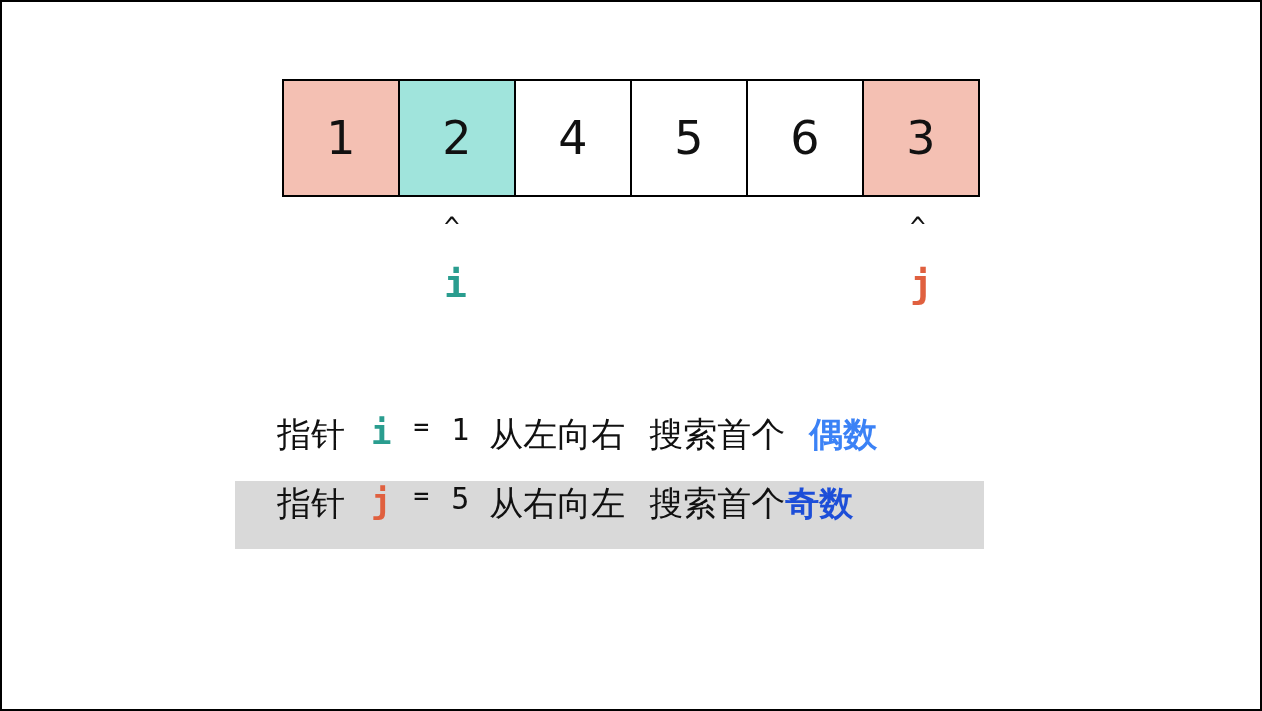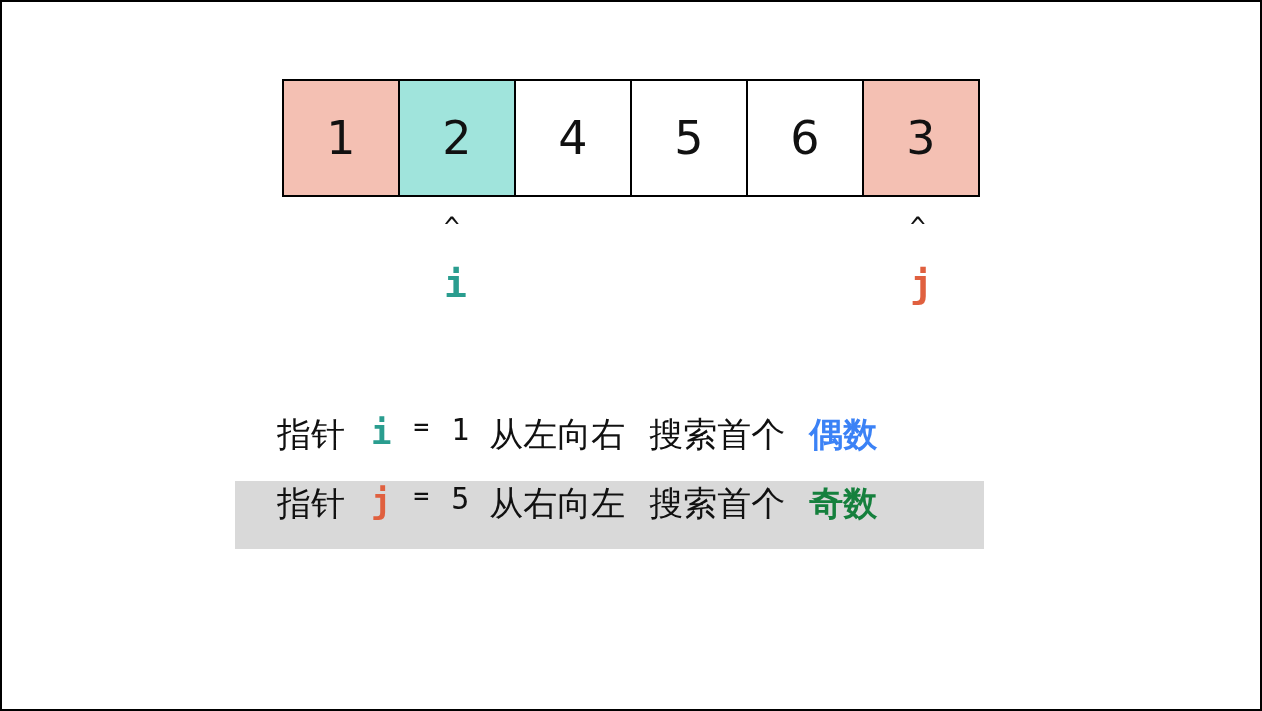--- a/index.html
+++ b/index.html
@@ -44,14 +44,14 @@
   <span class="b" style="margin-left:24px; color:#3b82f6">偶数</span>
 </div>
 
 <div class="line" style="top:481px; background:#d9d9d9;">
   <span style="margin-left:42px">指针</span>
   <span class="mono b" style="margin-left:26px; color:#e0603f">j</span>
   <span class="mono" style="margin-left:22px; font-size:26px">=</span>
   <span class="mono" style="margin-left:22px; font-size:30px">5</span>
   <span style="margin-left:20px">从右向左</span>
   <span style="margin-left:24px">搜索首个</span>
-  <span class="b" style="margin-left:24px; color:#15803d">奇数</span>
+  <span class="b" style="color:#1d4ed8">奇数</span>
 </div>
 
 </body></html>

